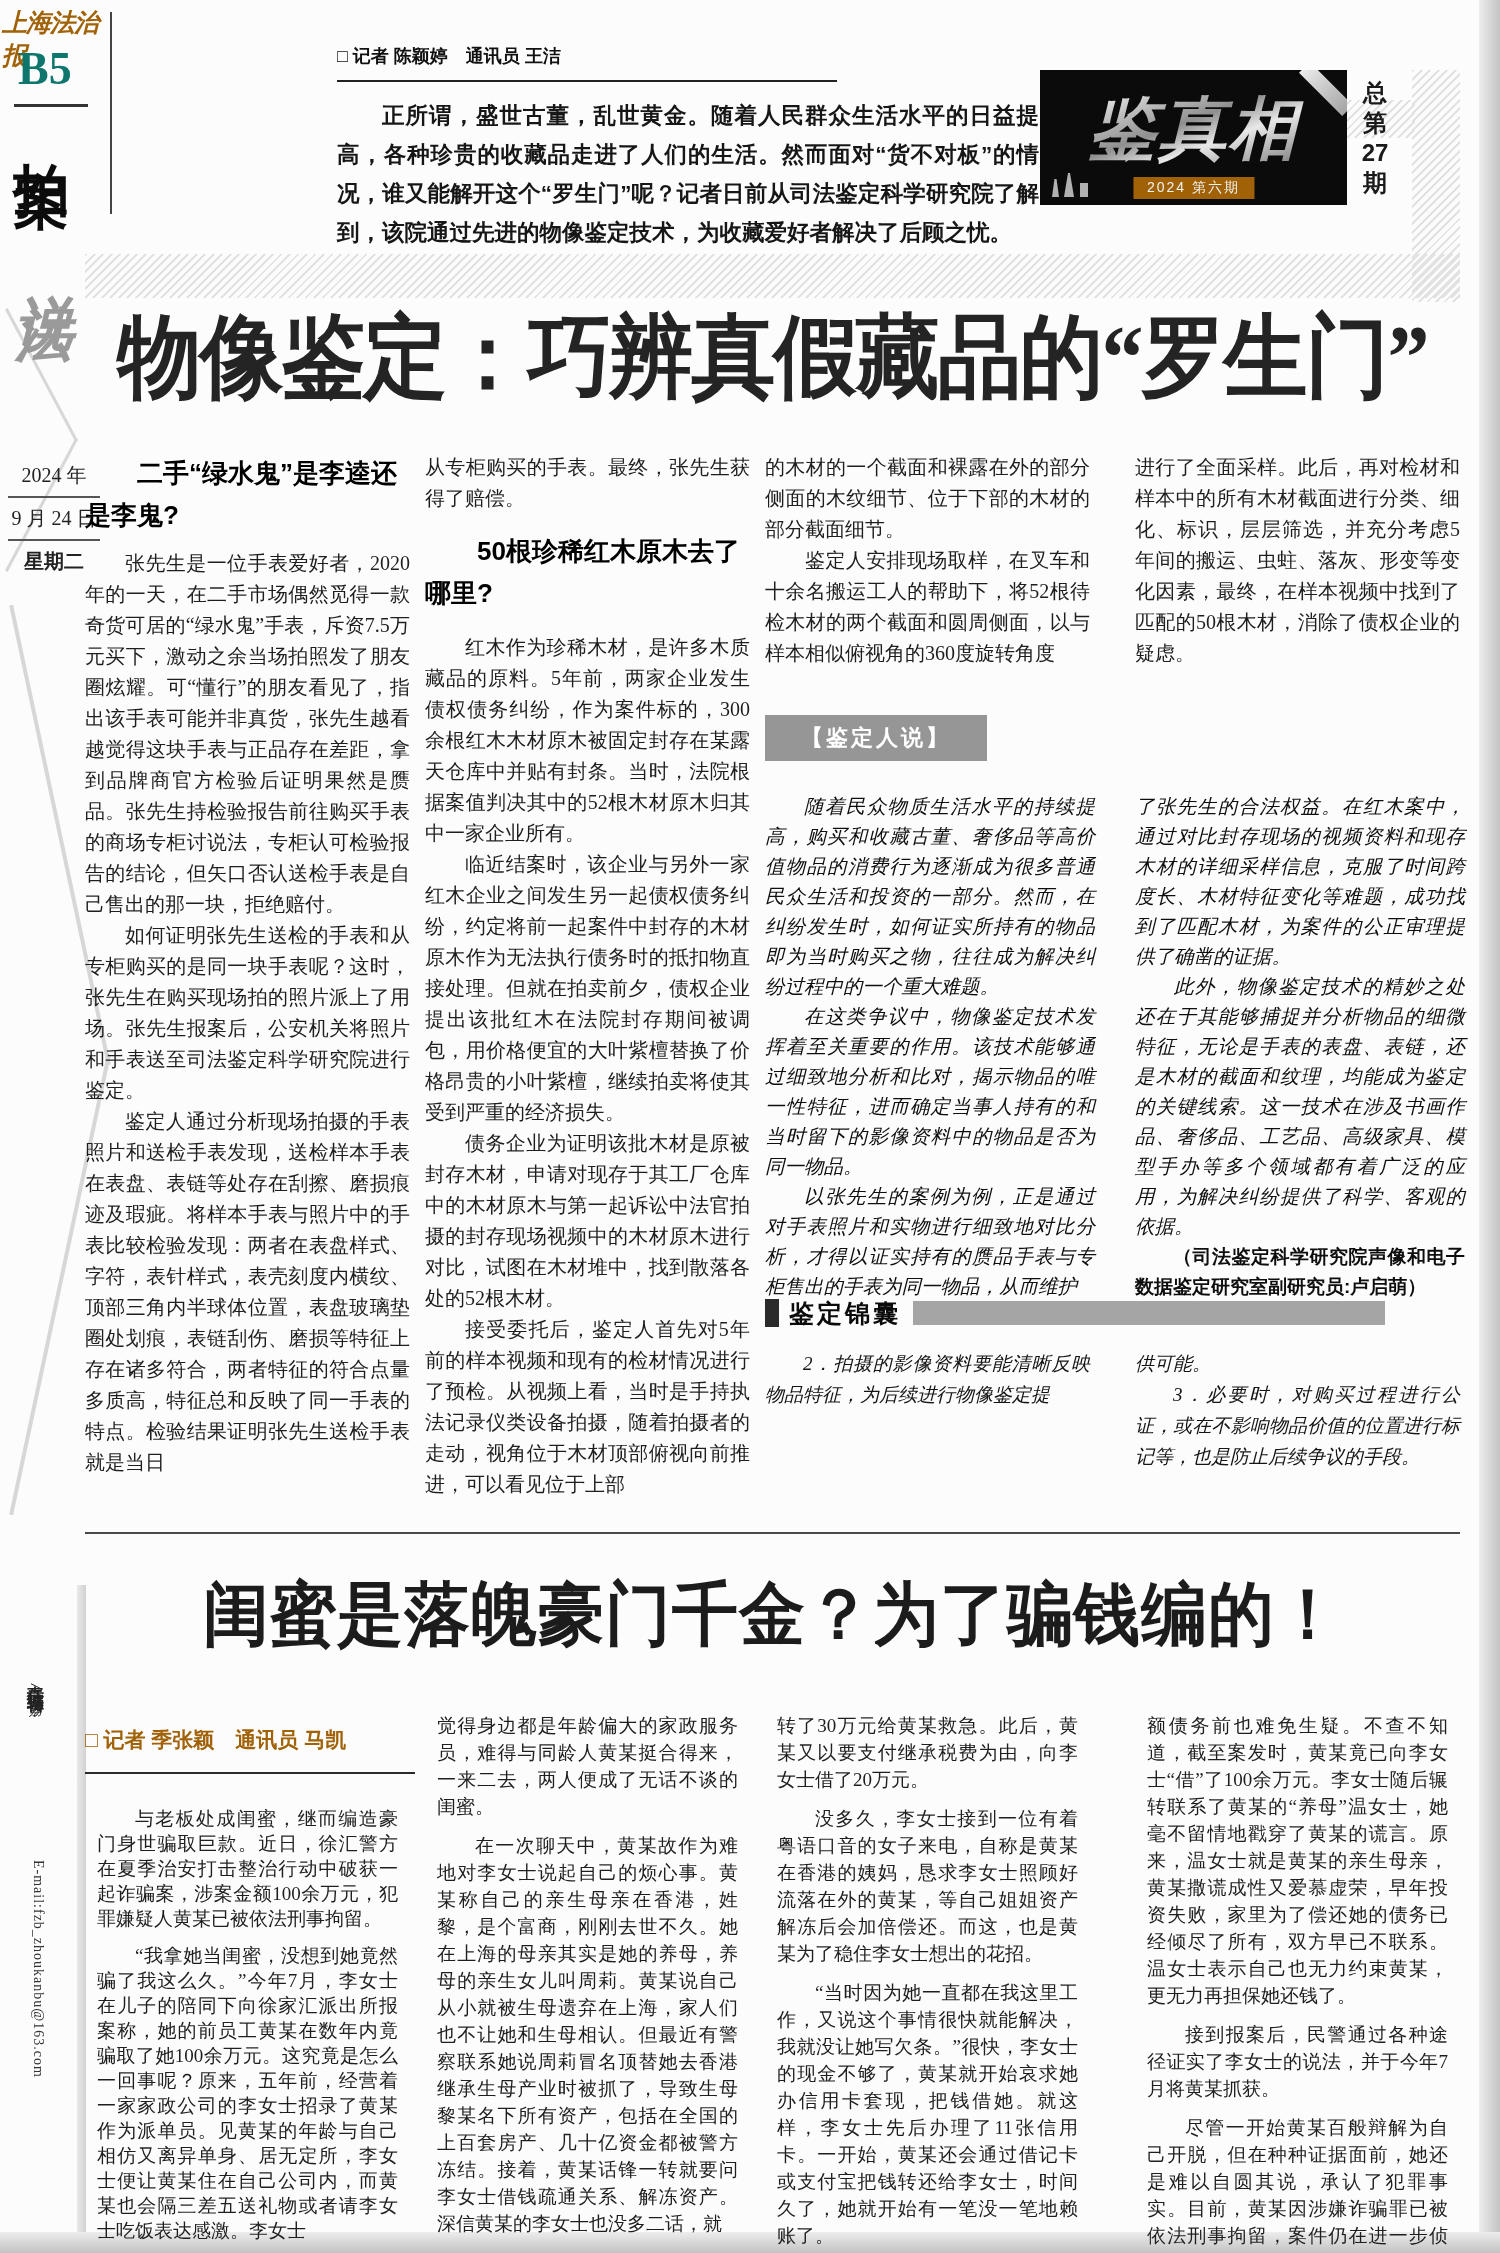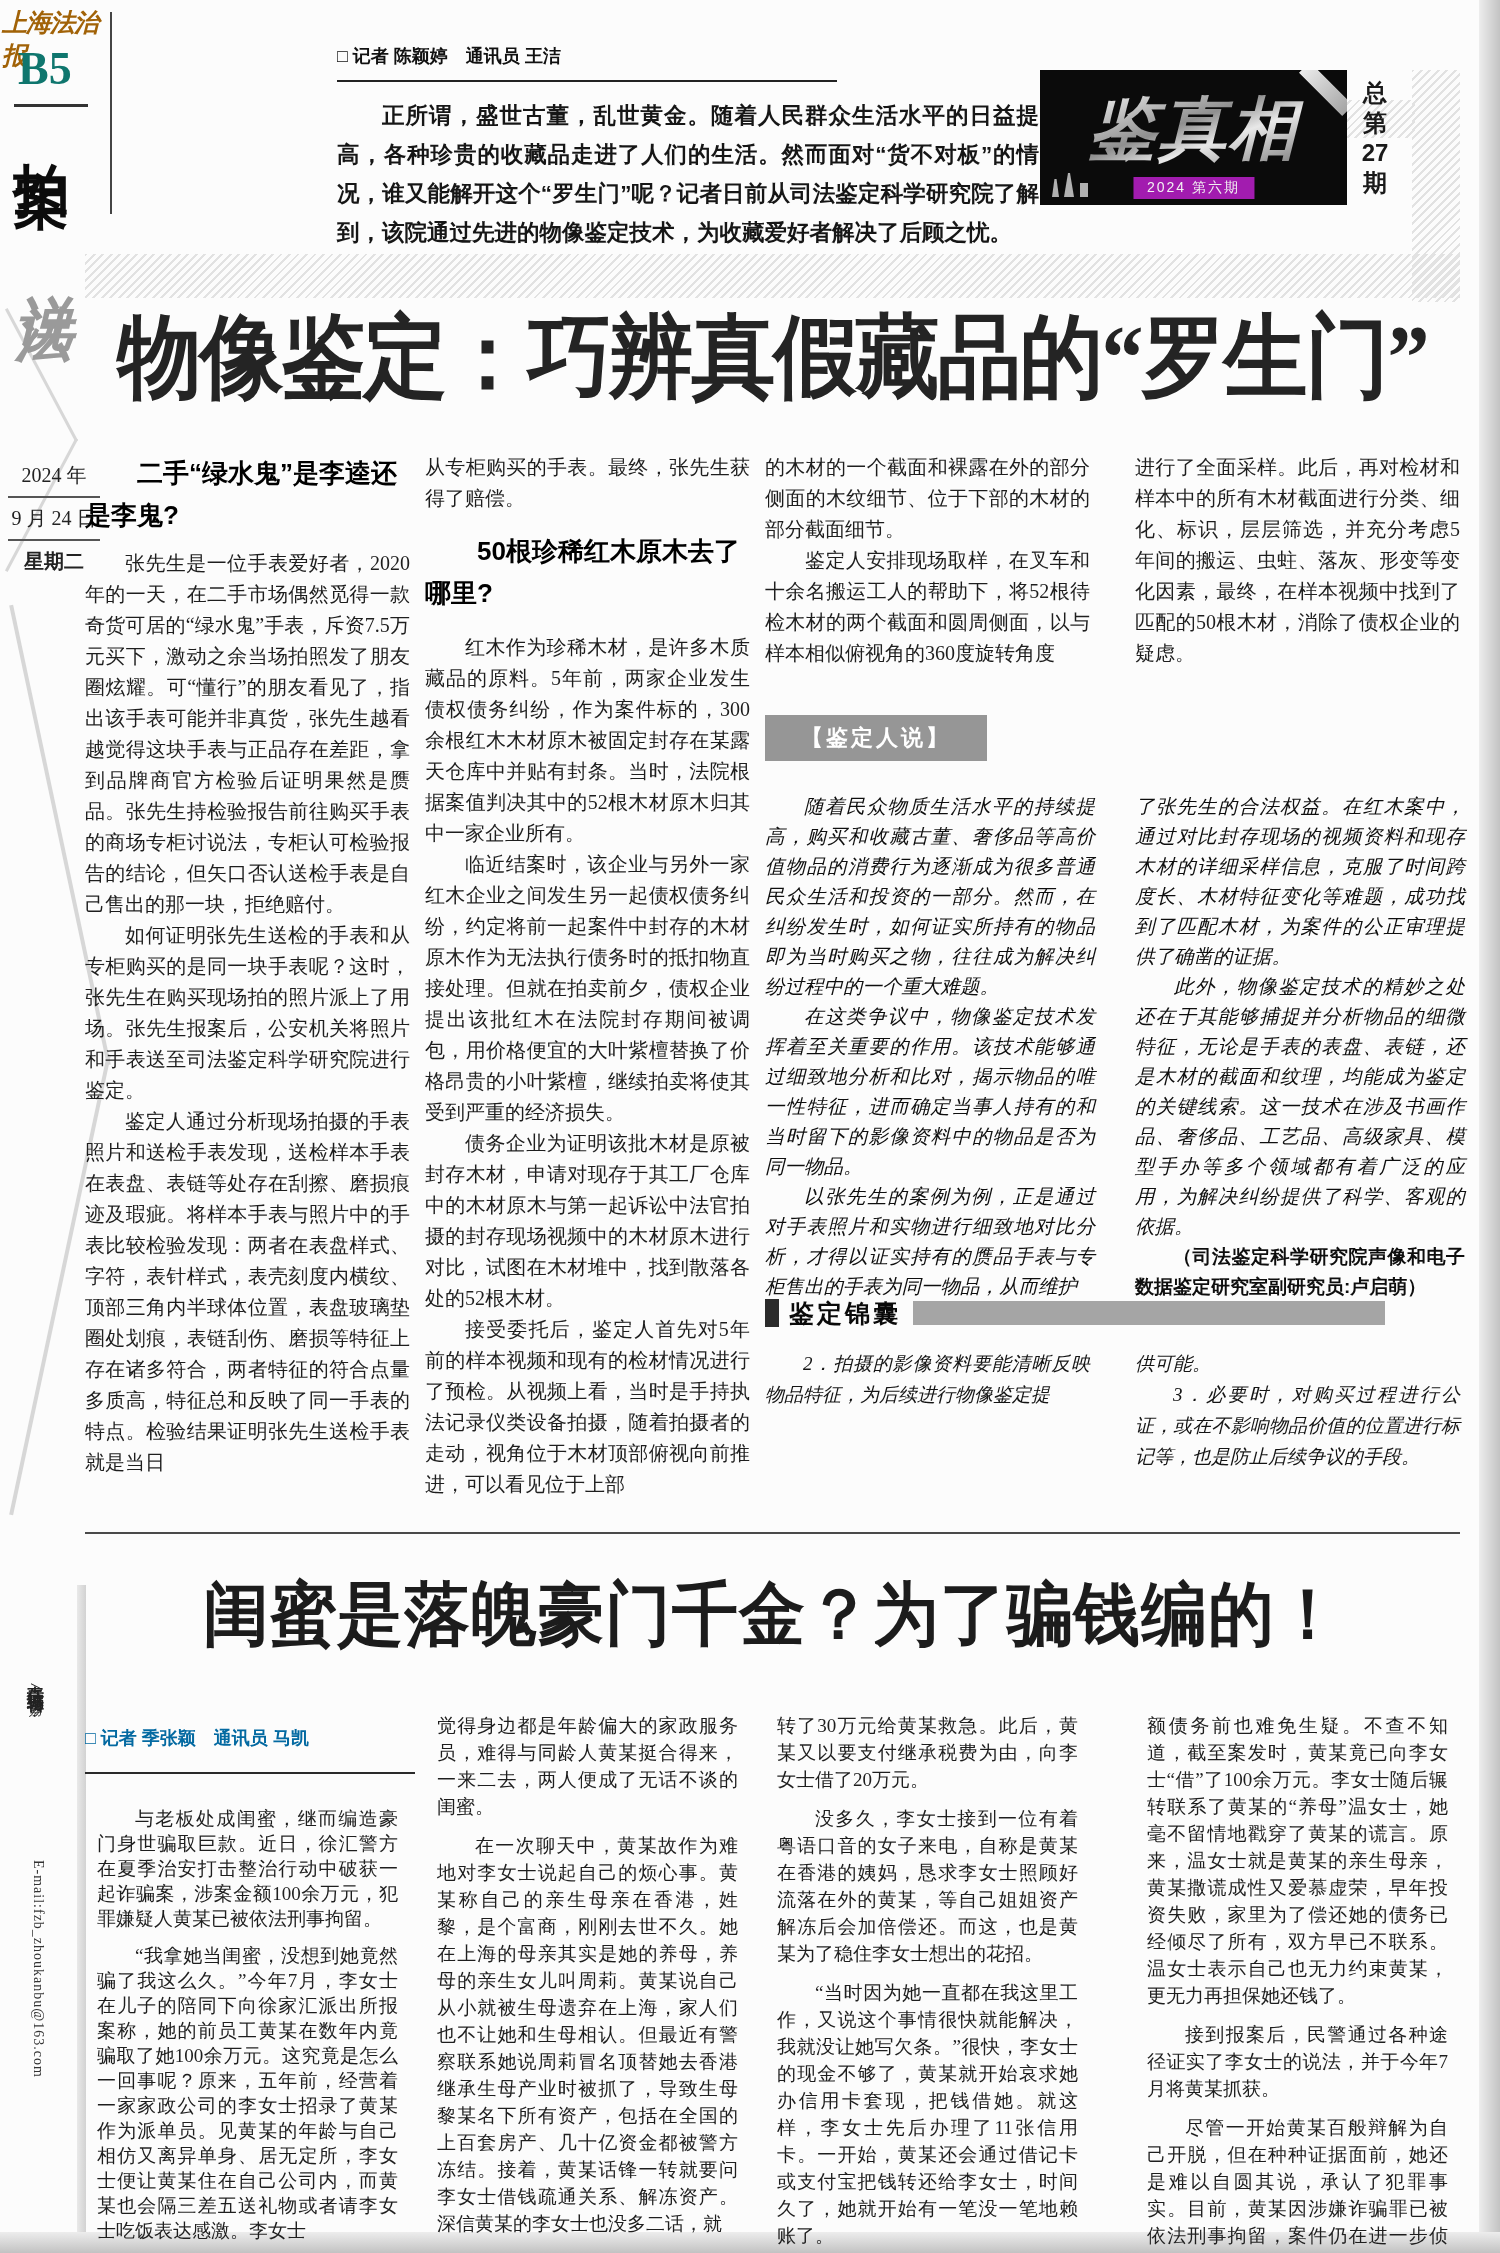--- a/index.html
+++ b/index.html
@@ -38,21 +38,21 @@
   .hatch{background:repeating-linear-gradient(135deg,#e2e2e2 0 2px,rgba(0,0,0,0) 2px 6px);}
   .hx1{left:1095px;top:100px;width:320px;height:38px;}
   .hxv{left:1412px;top:70px;width:48px;height:232px;}
   .hx2{left:85px;top:254px;width:1375px;height:44px;}
   
   .badge{left:1040px;top:70px;width:307px;height:135px;background:#0b0b0b;overflow:hidden;}
   .badge-title{position:absolute;left:0;top:14px;width:100%;text-align:center;font-size:68px;font-weight:900;font-style:italic;
     background:linear-gradient(160deg,#fdfdfd 10%,#8f8f8f 45%,#e8e8e8 60%,#6f6f6f 90%);
     -webkit-background-clip:text;background-clip:text;color:transparent;letter-spacing:2px;
     font-family:"Liberation Sans","DejaVu Sans",sans-serif;}
-  .badge-issue{position:absolute;left:50%;transform:translateX(-50%);bottom:6px;background:#a21caf;color:#f2f2f2;
+  .badge-issue{position:absolute;left:50%;transform:translateX(-50%);bottom:6px;background:#a16207;color:#f2f2f2;
     font-size:14px;padding:2px 14px;letter-spacing:2px;font-family:"Liberation Sans","DejaVu Sans",sans-serif;}
   .flask{position:absolute;bottom:8px;background:#cfcfcf;opacity:.85;}
   .flask.f1{left:12px;width:7px;height:18px;clip-path:polygon(35% 0,65% 0,100% 100%,0 100%);}
   .flask.f2{left:24px;width:10px;height:24px;clip-path:polygon(40% 0,60% 0,100% 100%,0 100%);}
   .flask.f3{left:40px;width:8px;height:14px;}
   .wrench{position:absolute;right:-6px;top:-8px;width:54px;height:54px;
     background:linear-gradient(135deg,#f4f4f4,#9b9b9b);clip-path:polygon(20% 0,45% 25%,100% 80%,80% 100%,25% 45%,0 20%);}
   .total-issue{left:1355px;top:78px;width:40px;text-align:center;font-size:24px;font-weight:bold;color:#1a1a1a;line-height:30px;font-family:"Liberation Sans","DejaVu Sans",sans-serif;}
   
   .headline1{left:85px;top:296px;width:1375px;text-align:center;font-size:84px;font-weight:900;color:#242424;
@@ -85,21 +85,21 @@
   .tips-header{left:765px;top:1298px;width:620px;height:30px;display:flex;align-items:center;}
   .tips-sq{width:14px;height:28px;background:#2b2b2b;margin-right:10px;}
   .tips-title{font-size:25px;font-weight:bold;color:#0a0a0a;letter-spacing:3px;font-family:Liberation Sans, sans-serif;white-space:nowrap;}
   .tips-bar{flex:1;height:24px;background:#a5a5a5;margin-left:12px;}
   .tipcol{width:325px;font-size:19px;line-height:31px;font-style:italic;text-align:justify;color:#141414;}
   .tipcol p{margin:0;text-indent:2em;}
   .tipcol p.cont{text-indent:0;}
   .t3{left:765px;top:1348px;}
   .t4{left:1135px;top:1348px;}
   
-  .byline2{left:85px;top:1726px;font-size:18px;font-weight:bold;color:#0369a1;}
+  .byline2{left:85px;top:1726px;font-size:21px;font-weight:bold;color:#a16207;}
   .byline2-rule{left:85px;top:1772px;width:330px;height:2px;background:#2a2a2a;}
   .bcol{width:325px;font-size:19px;line-height:27px;text-align:justify;color:#1e1e1e;}
   .bcol p{margin:12px;text-indent:2em;}
   .bcol p.cont{text-indent:0;}
   .b1{left:85px;top:1794px;line-height:25px;}
   .b2{left:425px;top:1700px;}
   .b3{left:765px;top:1700px;}
   .b4{left:1135px;top:1700px;}
 </style>
 </head>

